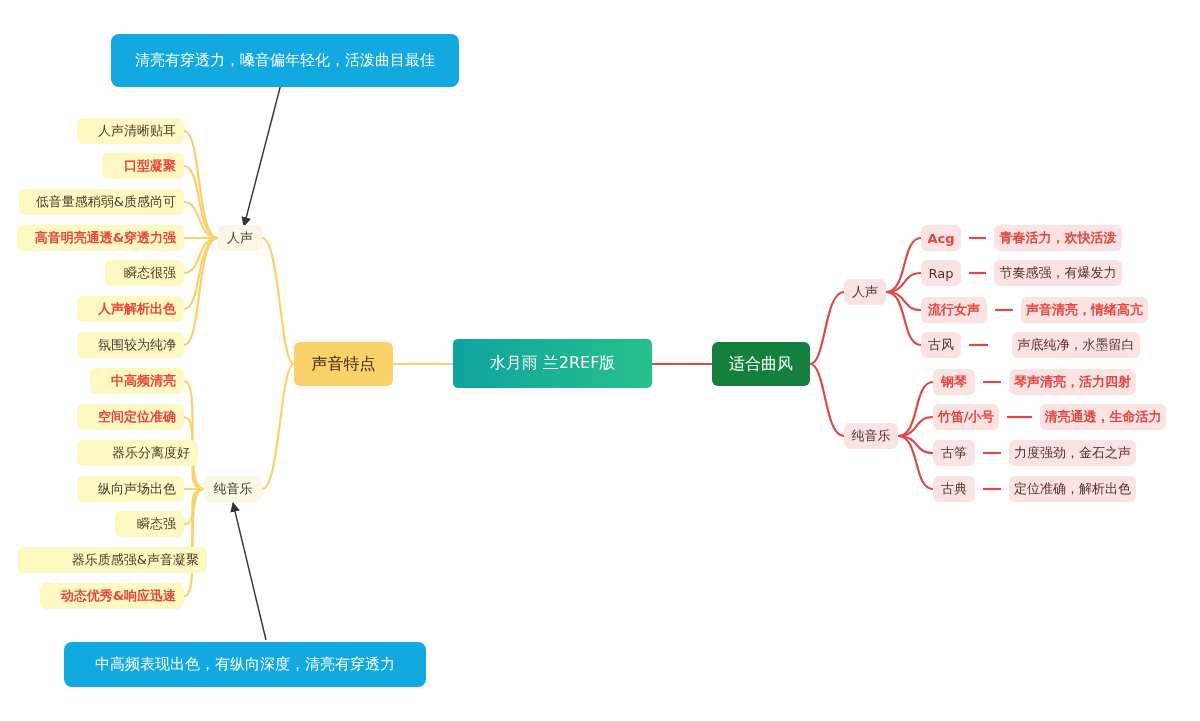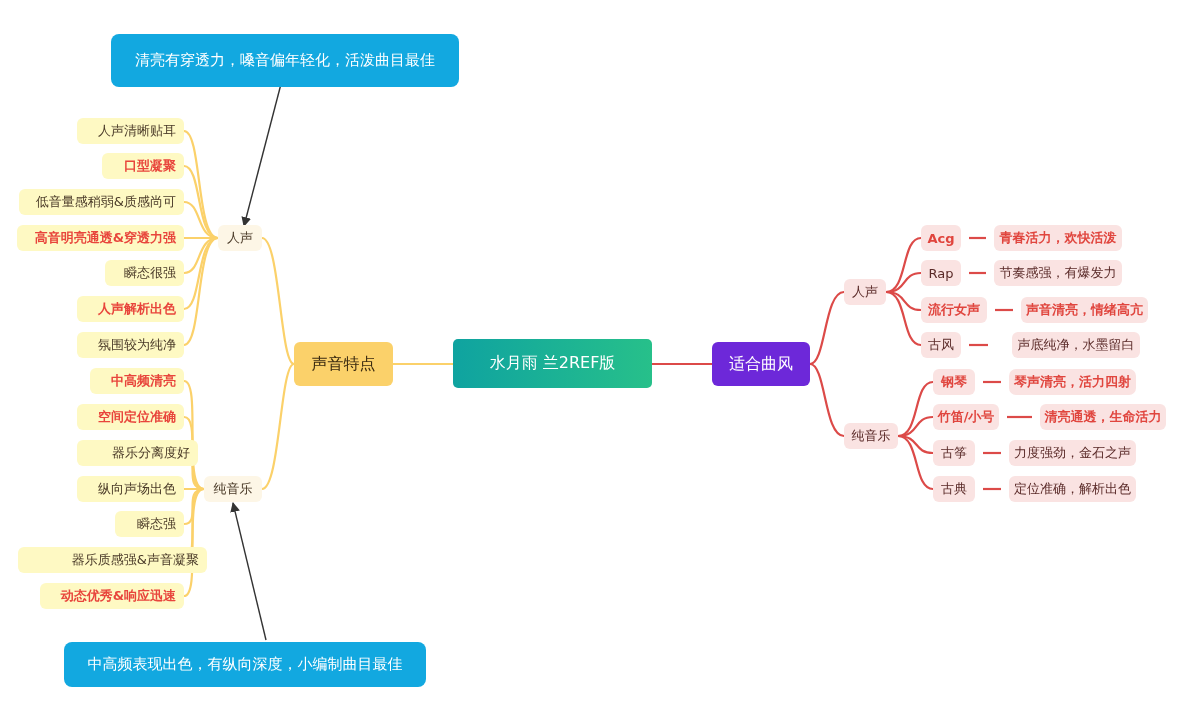--- a/index.html
+++ b/index.html
@@ -18,21 +18,21 @@
     left: 453px; top: 339px; width: 199px; height: 49px;
     background: linear-gradient(90deg, #0fa3a0 0%, #27c08a 100%);
     color: #fff; font-size: 16px; border-radius: 5px;
   }
   .l1-left {
     left: 294px; top: 342px; width: 99px; height: 44px;
     background: #fbd16a; color: #3a2a10; font-size: 16px;
   }
   .l1-right {
     left: 712px; top: 342px; width: 98px; height: 44px;
-    background: #6d28d9; color: #fff; font-size: 16px;
+    background: #15803d; color: #fff; font-size: 16px;
   }
   .l2-left { background: #fdf6e6; color: #4a3a28; font-size: 13px; height: 26px; padding: 0 8px; }
   .l3-left { background: #fef9c3; color: #4a3a28; font-size: 13px; height: 26px; padding: 0 8px; justify-content: flex-end; }
   .l3-left.hl { color: #e8453c; font-weight: bold; }
   .l2-right { background: #fae3e2; color: #5a2a28; font-size: 13px; height: 26px; padding: 0 8px; }
   .l3-right, .l4-right { background: #fae3e2; color: #5a2a28; font-size: 13px; height: 26px; padding: 0 9px; }
   .l3-right.hl, .l4-right.hl { color: #e0453e; font-weight: bold; }
   .callout {
     position: absolute; box-sizing: border-box; border-radius: 8px;
     background: #12a8e0; color: #fff; font-size: 15px;
@@ -88,21 +88,21 @@
       <path d="M898,436 C920,436 913,489 933,489"></path>
       <path d="M983,489 L1001,489"></path>
     </g>
   <g id="arrows" fill="none" stroke="#333" stroke-width="1.4">
       <path d="M281,84 L244,226" marker-end="url(#arrowhead)"></path>
       <path d="M266,640 L233,503" marker-end="url(#arrowhead)"></path>
     </g>
 </svg>
 
 <div class="callout" style="left:111px; top:34px; width:348px; height:53px;">清亮有穿透力，嗓音偏年轻化，活泼曲目最佳</div>
-<div class="callout" style="left:64px; top:642px; width:362px; height:45px;">中高频表现出色，有纵向深度，小编制曲目最佳</div>
+<div class="callout" style="left:64px; top:642px; width:362px; height:45px;">中高频表现出色，有纵向深度，清亮有穿透力</div>
 
 <div class="node root">水月雨 兰2REF版</div>
 <div class="node l1-left">声音特点</div>
 <div class="node l1-right">适合曲风</div>
 
 <div id="left-tree">
     <div class="node l2-left" style="left: 218px; top: 225px; width: 44px;">人声</div>
     <div class="node l3-left" style="left: 77px; top: 118px; width: 107px;">人声清晰贴耳</div>
     <div class="node l3-left hl" style="left: 102px; top: 153px; width: 82px;">口型凝聚</div>
     <div class="node l3-left" style="left: 19px; top: 189px; width: 165px;">低音量感稍弱&amp;质感尚可</div>

